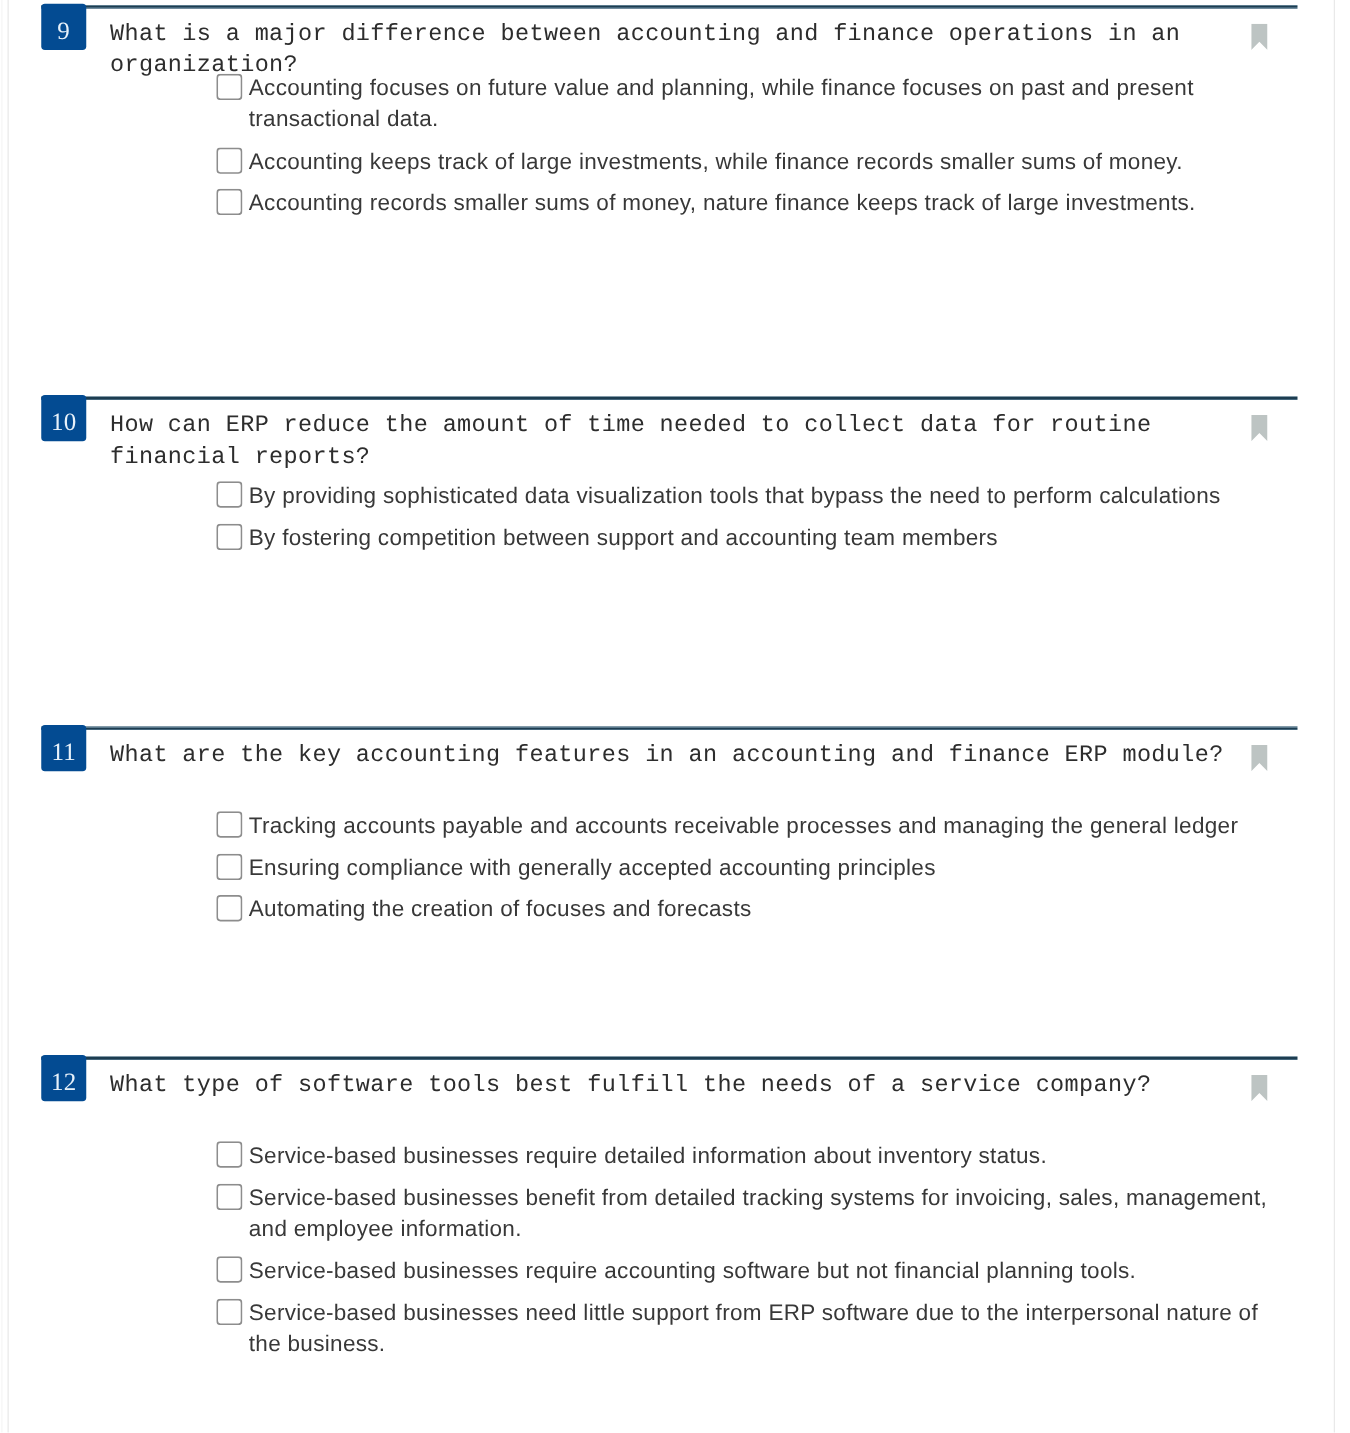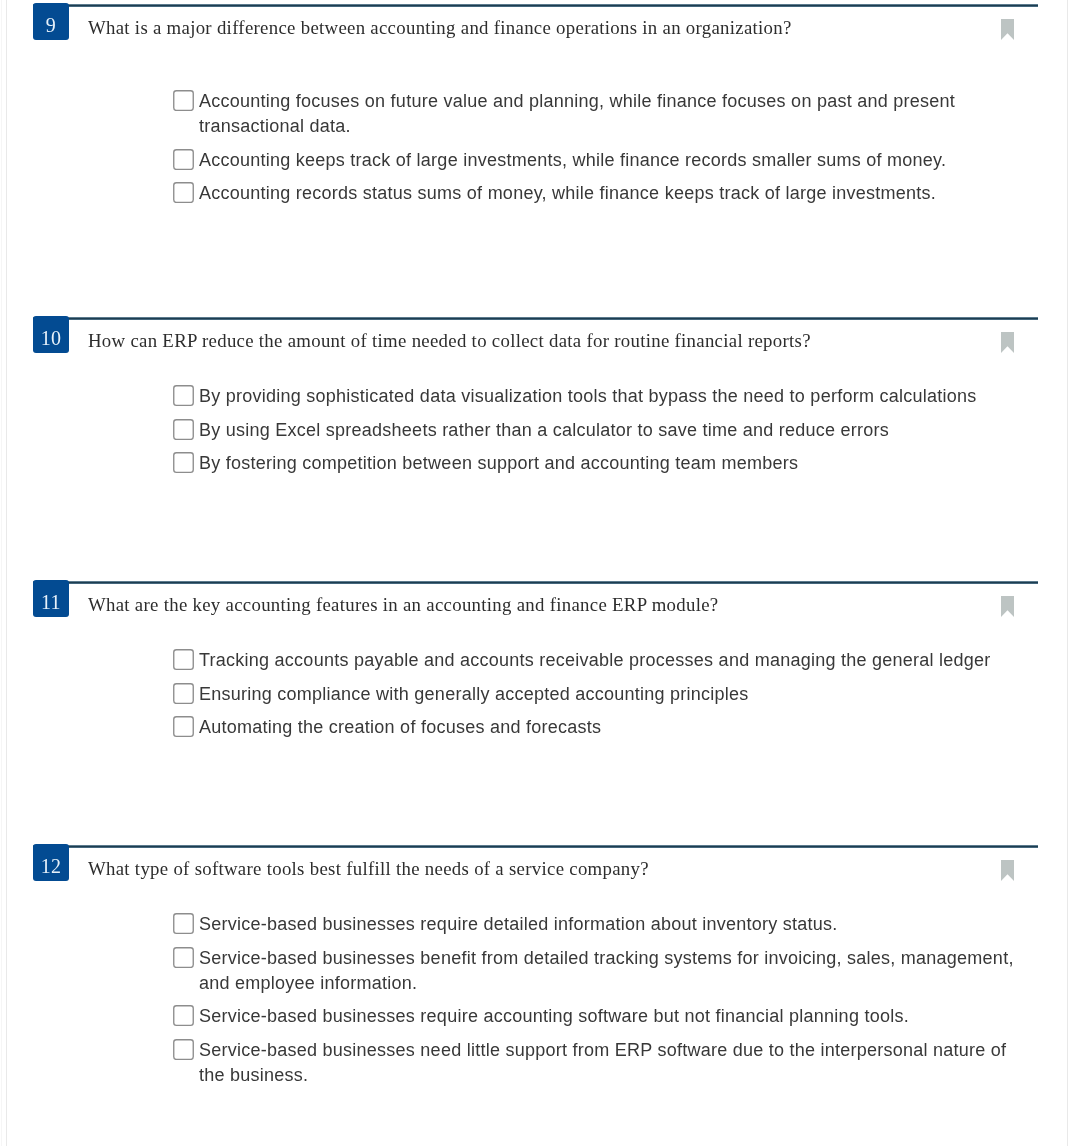--- a/index.html
+++ b/index.html
@@ -12,21 +12,21 @@
   .rule-inner{left:6px;background:#e9e9e9;}
   .rule-right{left:1067px;background:#e9e9e9;}
 
   .qcard{position:absolute;left:33px;width:1004px;}
   .qtopline{position:absolute;left:0;top:0;width:1004.5px;height:3px;
     background:linear-gradient(to bottom,#5b7a8d 0,#5b7a8d 1px,#1d3d50 1px,#1d3d50 2px,#44667c 2px,#44667c 3px);}
   .badge{position:absolute;left:0.3px;top:-1px;width:35.3px;height:37.3px;background:#034b92;
          border-radius:3px;color:#e7f1fa;font-family:"Liberation Serif",serif;
          font-size:20px;line-height:44px;text-align:center;letter-spacing:0.2px;}
   .qtext{position:absolute;left:55px;top:11px;width:900px;
-         font-family:Liberation Serif, serif;font-size:18.8px;letter-spacing:0.3px;
+         font-family:Liberation Mono, monospace;font-size:18.8px;letter-spacing:0.3px;
          line-height:25px;color:#2d2d2d;}
   .bookmark{position:absolute;left:968px;top:15px;width:13px;height:21px;}
 
   .options{position:absolute;left:140px;width:860px;}
   .opt{position:relative;margin-bottom:8.5px;}
   .cb{position:absolute;left:0;top:1.1px;width:21px;height:21.2px;line-height:0;}
   .cb svg{display:block;}
   .opttext{display:block;margin-left:26px;width:825px;
            font-family:"Liberation Sans",sans-serif;font-size:18px;letter-spacing:0.25px;
            line-height:25px;color:#383838;}
@@ -39,21 +39,21 @@
   <div class="rule-v rule-inner"></div>
   <div class="rule-v rule-right"></div>
   <div id="questions">
       <div class="qcard" style="top: 4px;">
         <div class="qtopline"></div>
         <div class="badge">9</div>
         <div class="qtext">What is a major difference between accounting and finance operations in an organization?</div>
         <div class="bookmark"><svg viewBox="0 0 13 21" width="13" height="21" aria-hidden="true">
             <path d="M0 0 H13 V21 L6.5 14.3 L0 21 Z" fill="#bdc4c3"></path>
           </svg></div>
-        <div class="options" style="top: 85px;">
+        <div class="options" style="top: 54px;">
           <div class="opt">
             <span class="cb">
               <svg viewBox="0 0 21 21.2" width="21" height="21.2" aria-hidden="true">
                 <rect x="0.75" y="0.75" width="19.5" height="19.7" rx="2.6" ry="2.6" fill="#ffffff" stroke="#8d8d8d" stroke-width="1.35"></rect>
               </svg>
             </span>
             <span class="opttext">Accounting focuses on future value and planning, while finance focuses on past and present transactional data.</span>
           </div>
           <div class="opt">
             <span class="cb">
@@ -62,47 +62,39 @@
               </svg>
             </span>
             <span class="opttext">Accounting keeps track of large investments, while finance records smaller sums of money.</span>
           </div>
           <div class="opt">
             <span class="cb">
               <svg viewBox="0 0 21 21.2" width="21" height="21.2" aria-hidden="true">
                 <rect x="0.75" y="0.75" width="19.5" height="19.7" rx="2.6" ry="2.6" fill="#ffffff" stroke="#8d8d8d" stroke-width="1.35"></rect>
               </svg>
             </span>
-            <span class="opttext">Accounting records status sums of money, while finance keeps track of large investments.</span>
+            <span class="opttext">Accounting records smaller sums of money, nature finance keeps track of large investments.</span>
           </div>
         </div>
       </div>
       <div class="qcard" style="top: 317px;">
         <div class="qtopline"></div>
         <div class="badge">10</div>
         <div class="qtext">How can ERP reduce the amount of time needed to collect data for routine financial reports?</div>
         <div class="bookmark"><svg viewBox="0 0 13 21" width="13" height="21" aria-hidden="true">
             <path d="M0 0 H13 V21 L6.5 14.3 L0 21 Z" fill="#bdc4c3"></path>
           </svg></div>
         <div class="options" style="top: 67.3px;">
           <div class="opt">
             <span class="cb">
               <svg viewBox="0 0 21 21.2" width="21" height="21.2" aria-hidden="true">
                 <rect x="0.75" y="0.75" width="19.5" height="19.7" rx="2.6" ry="2.6" fill="#ffffff" stroke="#8d8d8d" stroke-width="1.35"></rect>
               </svg>
             </span>
             <span class="opttext">By providing sophisticated data visualization tools that bypass the need to perform calculations</span>
-          </div>
-          <div class="opt">
-            <span class="cb">
-              <svg viewBox="0 0 21 21.2" width="21" height="21.2" aria-hidden="true">
-                <rect x="0.75" y="0.75" width="19.5" height="19.7" rx="2.6" ry="2.6" fill="#ffffff" stroke="#8d8d8d" stroke-width="1.35"></rect>
-              </svg>
-            </span>
-            <span class="opttext">By using Excel spreadsheets rather than a calculator to save time and reduce errors</span>
           </div>
           <div class="opt">
             <span class="cb">
               <svg viewBox="0 0 21 21.2" width="21" height="21.2" aria-hidden="true">
                 <rect x="0.75" y="0.75" width="19.5" height="19.7" rx="2.6" ry="2.6" fill="#ffffff" stroke="#8d8d8d" stroke-width="1.35"></rect>
               </svg>
             </span>
             <span class="opttext">By fostering competition between support and accounting team members</span>
           </div>
         </div>

